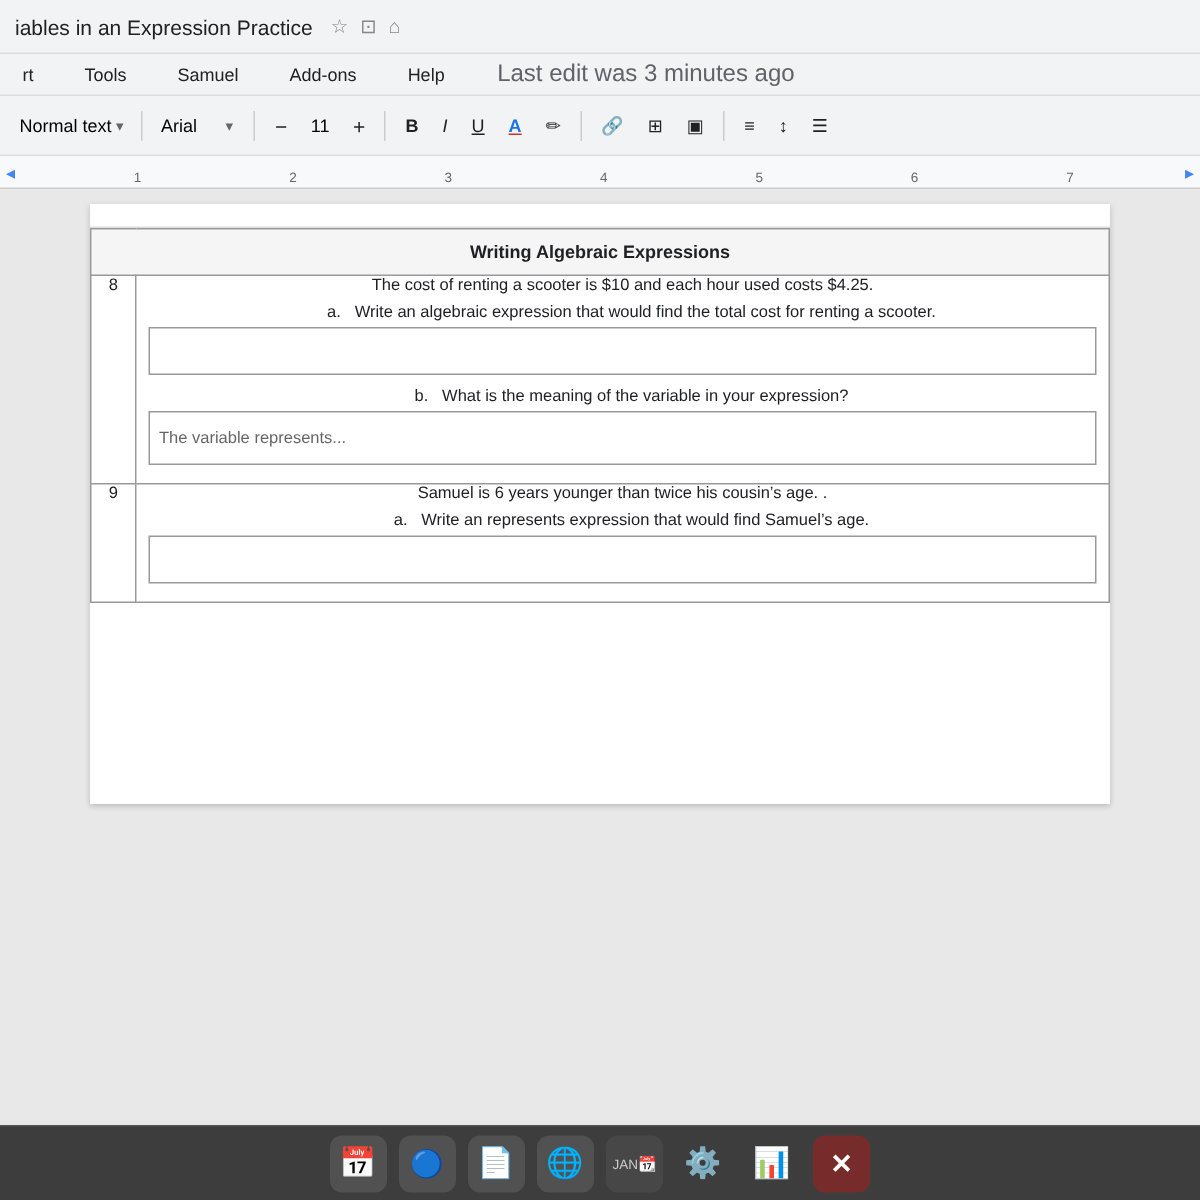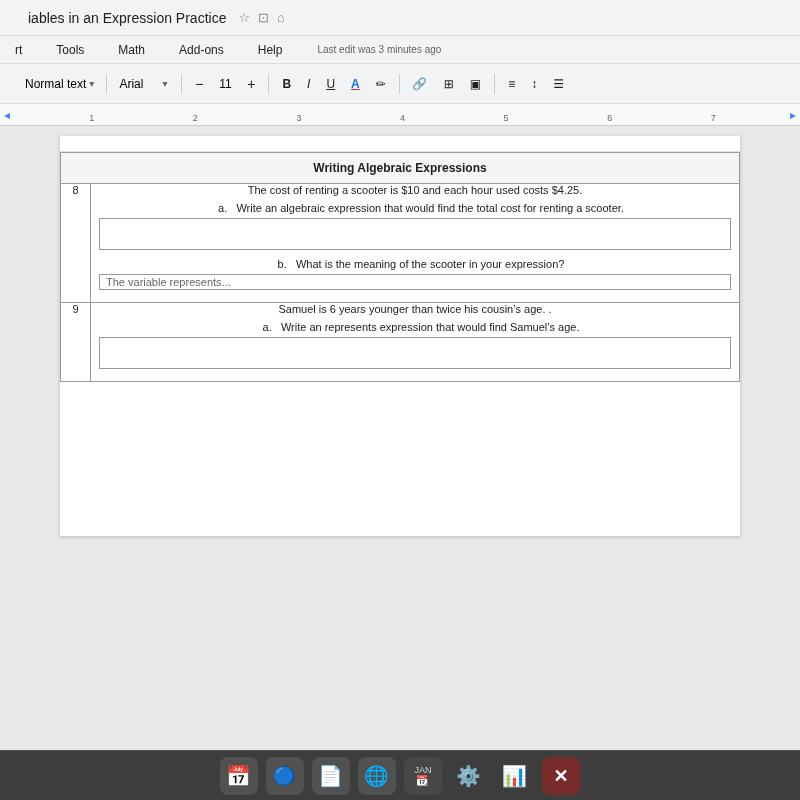--- a/index.html
+++ b/index.html
@@ -11,21 +11,21 @@
       overflow: hidden;
       position: relative;
     }
 
     
     .title-bar {
       background: #f1f3f4;
       height: 36px;
       display: flex;
       align-items: center;
-      padding: 0 28px;
+      padding: 0 10px;
       border-bottom: 1px solid #ddd;
       font-size: 13px;
       color: #202124;
     }
     .title-bar-text {
       font-size: 14px;
       color: #202124;
       margin-right: 8px;
     }
     .title-icon {
@@ -47,30 +47,30 @@
       gap: 20px;
     }
     .menu-item {
       padding: 3px 7px;
       cursor: pointer;
       border-radius: 3px;
     }
     .last-edit {
       margin-left: 8px;
       color: #5f6368;
-      font-size: 10px;
+      font-size: 16px;
     }
 
     
     .toolbar {
       background: #f1f3f4;
       height: 40px;
       display: flex;
       align-items: center;
-      padding: 0 20px;
+      padding: 0 8px;
       border-bottom: 1px solid #ddd;
       gap: 4px;
       font-size: 12px;
     }
     .toolbar-separator {
       width: 1px;
       height: 20px;
       background: #ccc;
       margin: 0 3px;
     }
@@ -231,21 +231,21 @@
       font-size: 11px;
     }
     .answer-box {
       border: 1px solid #999;
       height: 32px;
       margin: 4px 8px;
       background: white;
     }
     .answer-box-text {
       border: 1px solid #999;
-      height: 16px;
+      height: 36px;
       margin: 4px 8px;
       background: white;
       display: flex;
       align-items: center;
       padding: 0 6px;
       font-size: 11px;
       color: #666;
     }
 
     
@@ -293,21 +293,21 @@
 <div class="title-bar">
   <span class="title-bar-text">iables in an Expression Practice</span>
   <span class="title-icon">☆</span>
   <span class="title-icon">⊡</span>
   <span class="title-icon">⌂</span>
 </div>
 
 <div class="menu-bar">
   <span class="menu-item">rt</span>
   <span class="menu-item">Tools</span>
-  <span class="menu-item">Math</span>
+  <span class="menu-item">Samuel</span>
   <span class="menu-item">Add-ons</span>
   <span class="menu-item">Help</span>
   <span class="last-edit">Last edit was 3 minutes ago</span>
 </div>
 
 <div class="toolbar">
   <div class="style-select">
     <span>Normal text</span>
     <span class="chevron">▾</span>
   </div>
@@ -385,21 +385,21 @@
           <td class="q-num">8</td>
           <td class="q-content">
             <div>The cost of renting a scooter is $10 and each hour used costs $4.25.</div>
             <div class="sub-question">
               <span>a.</span>&nbsp;&nbsp;
               <span>Write an algebraic expression that would find the total cost for renting a scooter.</span>
             </div>
             <div class="answer-box"></div>
             <div class="sub-question" style="margin-top:8px;">
               <span>b.</span>&nbsp;&nbsp;
-              <span>What is the meaning of the scooter in your expression?</span>
+              <span>What is the meaning of the variable in your expression?</span>
             </div>
             <div class="answer-box-text">
               <span>The variable represents...</span>
             </div>
             <div style="height:8px;"></div>
           </td>
         </tr>
 
         <tr class="question-row">
           <td class="q-num">9</td>
@@ -425,21 +425,21 @@
   </div>
   <div class="dock-item" style="background:rgba(255,255,255,0.1);">
     <span style="font-size:18px;">🔵</span>
   </div>
   <div class="dock-item" style="background:rgba(255,255,255,0.1);">
     <span>📄</span>
   </div>
   <div class="dock-item" style="background:rgba(255,255,255,0.1);">
     <span>🌐</span>
   </div>
-  <div class="dock-item" style="background:rgba(255,255,255,0.05); flex-direction:column; font-size:10px; color:white;">
+  <div class="dock-item" style="background:rgba(255,255,255,0.05); flex-direction:row; font-size:10px; color:white;">
     <span style="font-size:9px; color:#ccc;">JAN</span>
     <span>📆</span>
   </div>
   <div class="dock-item">
     <span>⚙️</span>
   </div>
   <div class="dock-item">
     <span>📊</span>
   </div>
   <div class="dock-item" style="background:rgba(255,0,0,0.3); font-weight:bold; color:white;">

